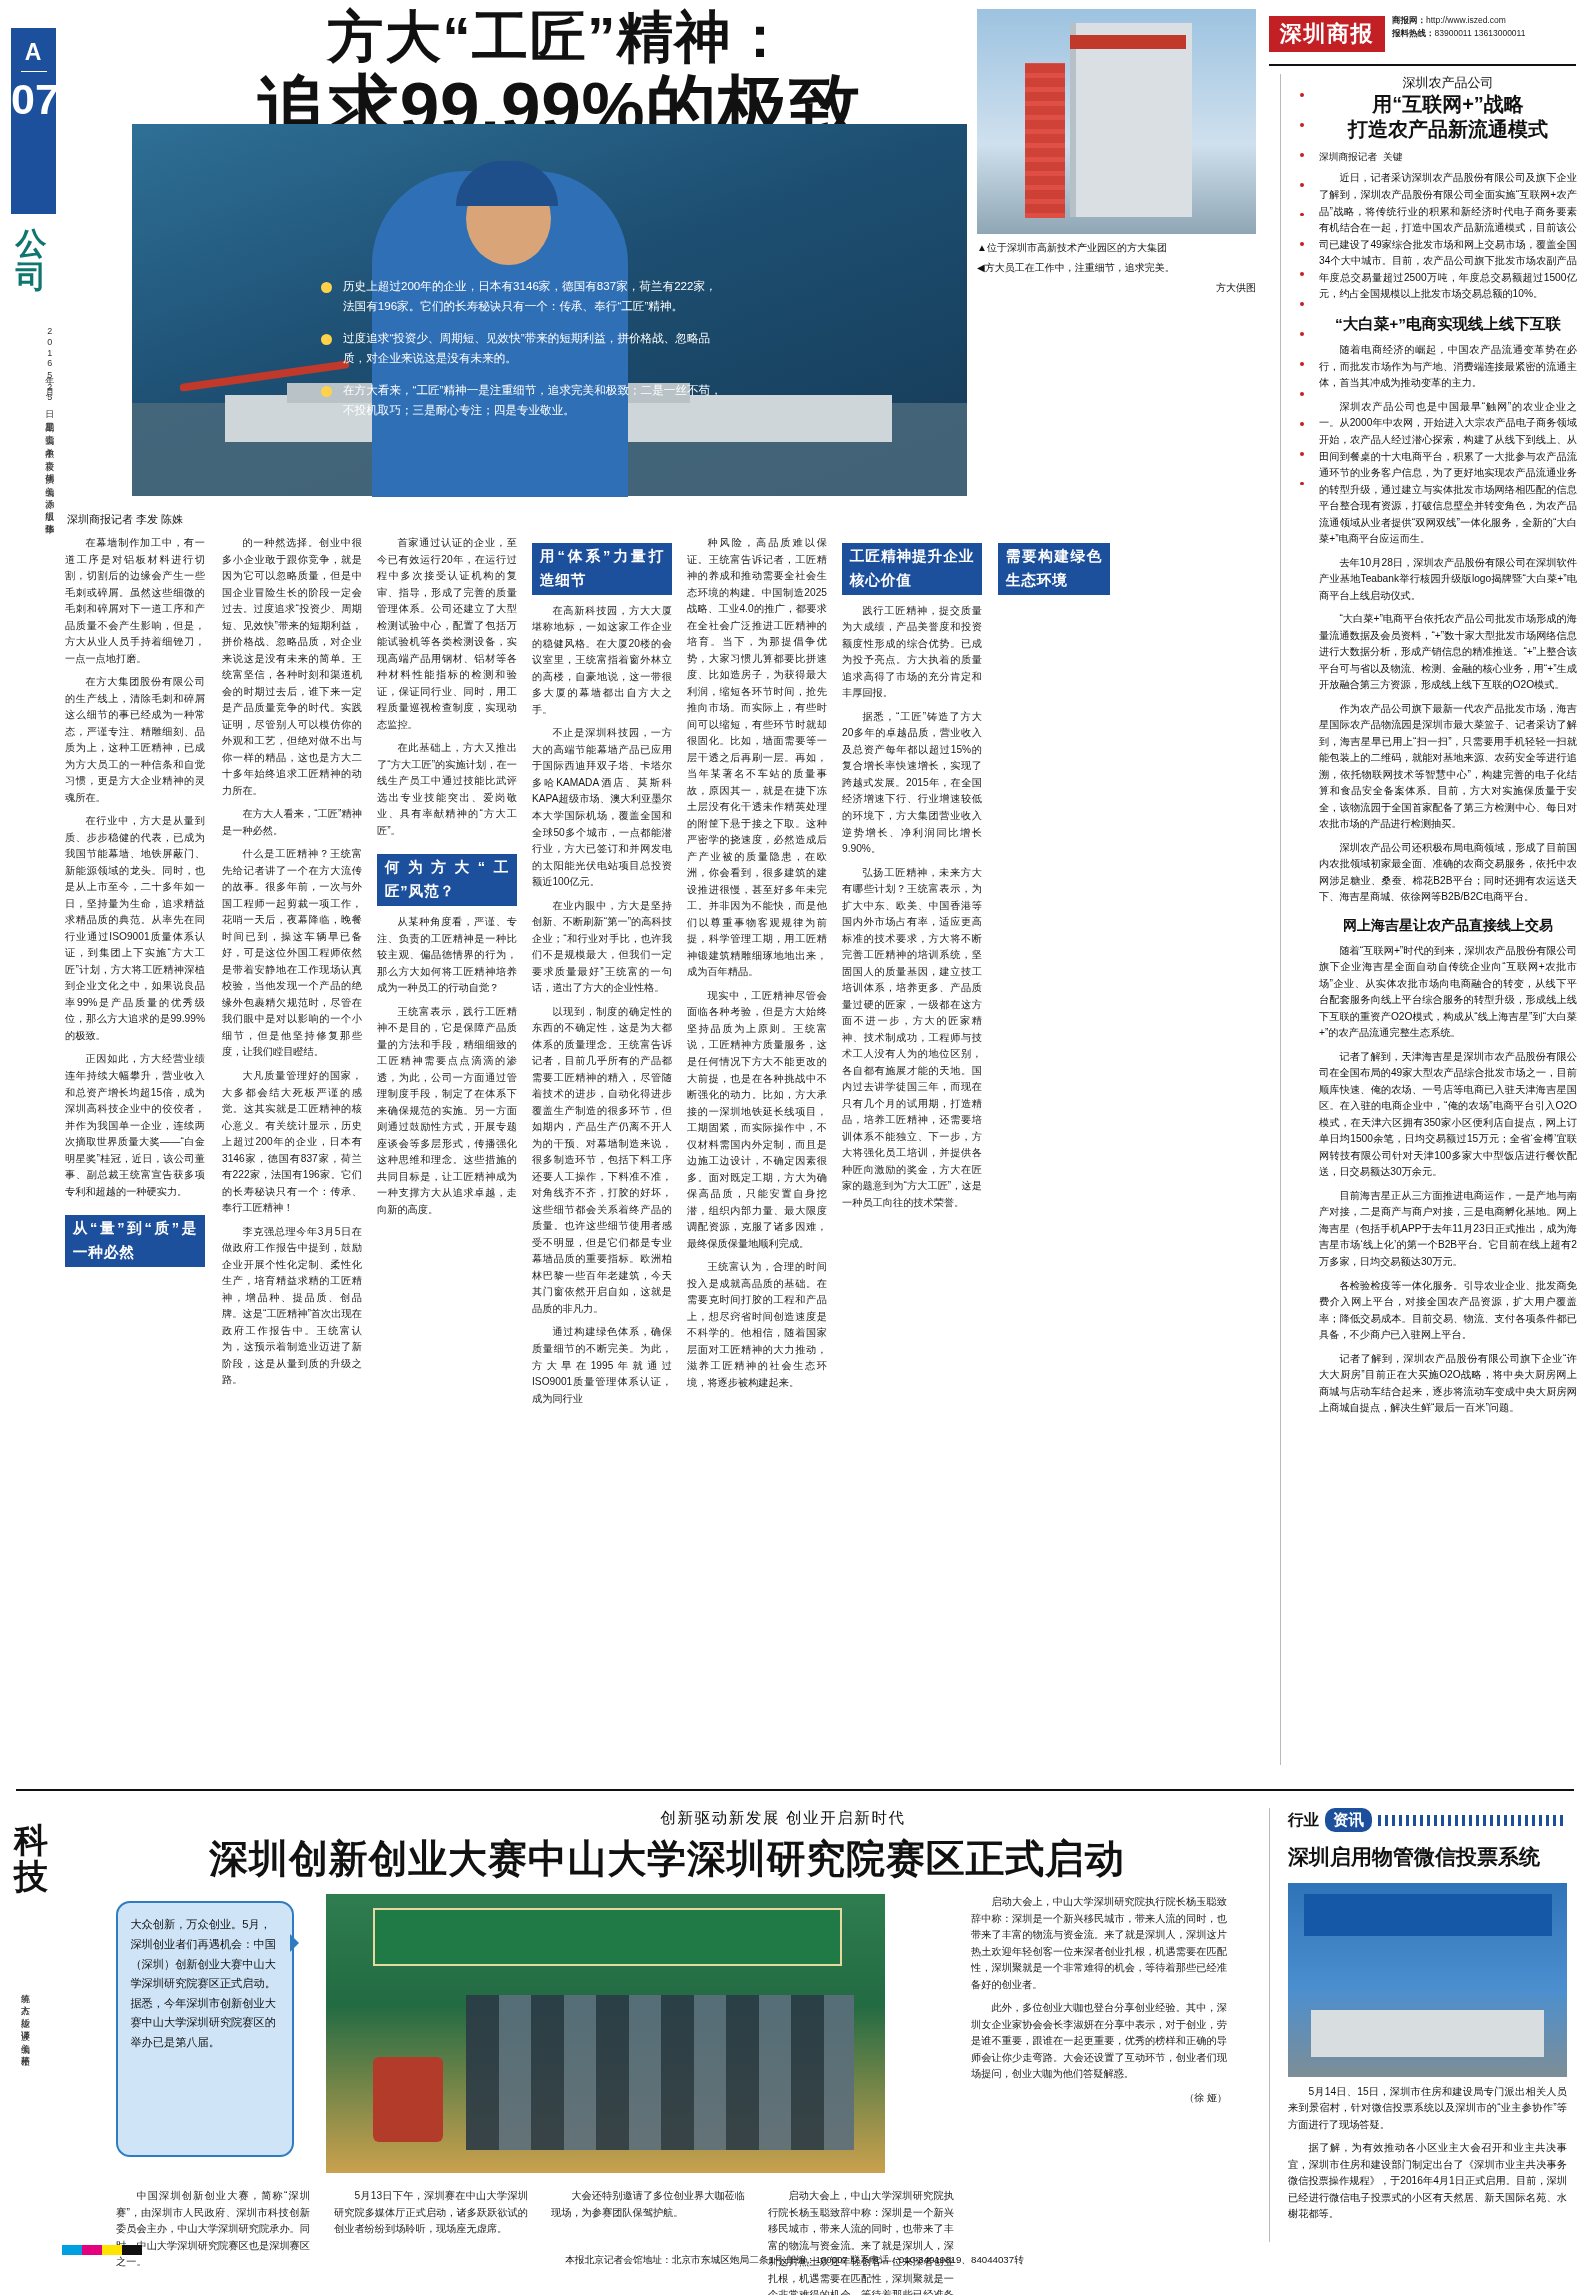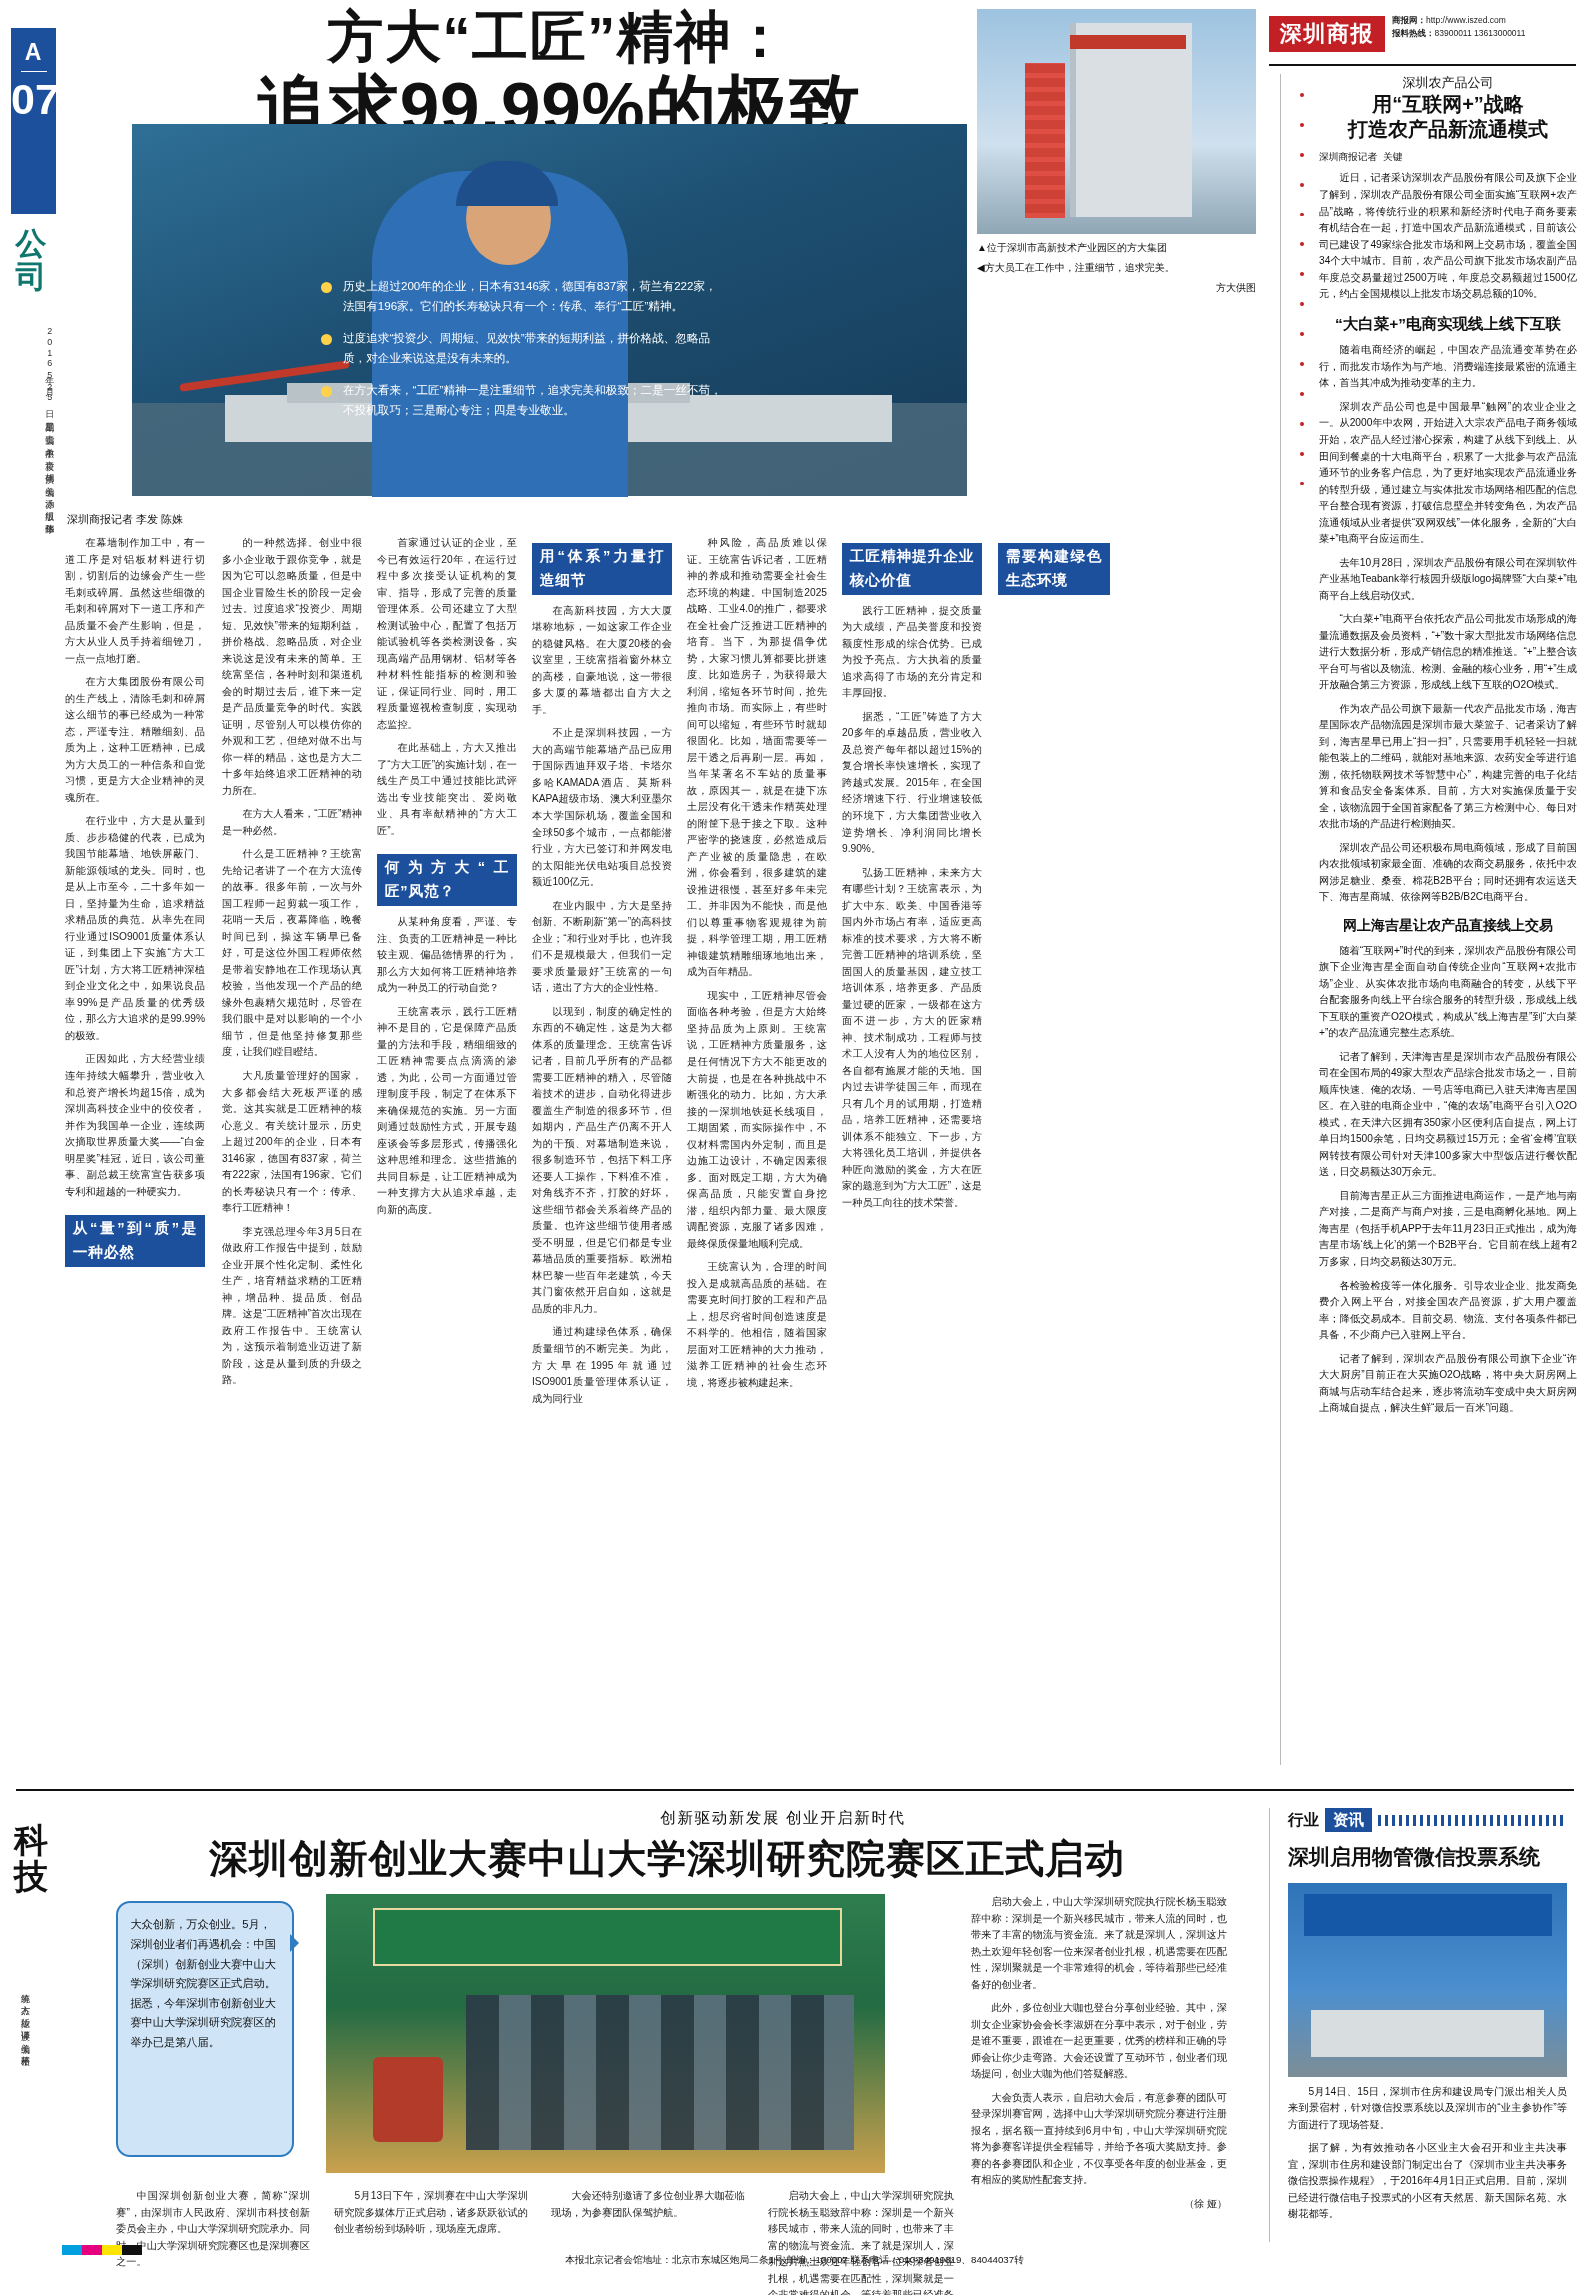--- a/index.html
+++ b/index.html
@@ -97,21 +97,21 @@
   .bc1{left:116px;top:2188px;width:194px;}
   .bc2{left:334px;top:2188px;width:194px;}
   .bc3{left:551px;top:2188px;width:194px;}
   .bc4{left:768px;top:2188px;width:186px;}
   .bc5{left:971px;top:1894px;width:256px;}
 
   
   .br{position:absolute;left:1288px;top:1808px;width:279px;}
   .br-tag{display:flex;align-items:center;gap:6.2px;font-size:15.5px;font-weight:bold;}
   .br-tag .t1{color:#111;}
-  .br-tag .t2{background:#1c4f9c;color:#fff;padding:1.6px 7.8px;}
+  .br-tag .t2{background:#1c4f9c;color:#fff;padding:1.6px 7.8px;border-radius:10px;}
   .br-tag .bars{flex:1;height:11px;background:repeating-linear-gradient(90deg,#1c4f9c 0 3.1px,transparent 3.1px 7px);}
   .br-title{font-size:21px;font-weight:bold;line-height:1.3;margin-top:11px;color:#111;}
   .br-photo{margin-top:12.4px;width:279px;height:194px;background:linear-gradient(180deg,#2f73b8 0%,#4c8fcf 55%,#7d8e96 100%);position:relative;overflow:hidden;}
   .br-photo .tent{position:absolute;left:15.5px;top:11px;width:248px;height:42px;background:#1558a8;}
   .br-photo .tbl{position:absolute;left:23px;bottom:20px;width:233px;height:47px;background:#d8dde0;}
   .br p{font-size:10.2px;line-height:1.62;margin:7px 0 0 0;text-indent:2em;text-align:justify;}
   .sig{text-align:right;font-size:10px;margin-top:6.2px;}
 
   
   .footer{position:absolute;left:0;top:2254px;width:1589px;text-align:center;font-size:9.7px;color:#111;}
@@ -278,21 +278,20 @@
 
   <div class="bphoto">
     <div class="banner"></div>
     <div class="people"></div>
     <div class="drum"></div>
   </div>
 
   <div class="bcol bc5">
     <p>启动大会上，中山大学深圳研究院执行院长杨玉聪致辞中称：深圳是一个新兴移民城市，带来人流的同时，也带来了丰富的物流与资金流。来了就是深圳人，深圳这片热土欢迎年轻创客一位来深者创业扎根，机遇需要在匹配性，深圳聚就是一个非常难得的机会，等待着那些已经准备好的创业者。</p>
     <p>此外，多位创业大咖也登台分享创业经验。其中，深圳女企业家协会会长李淑妍在分享中表示，对于创业，劳是谁不重要，跟谁在一起更重要，优秀的榜样和正确的导师会让你少走弯路。大会还设置了互动环节，创业者们现场提问，创业大咖为他们答疑解惑。</p>
-    <p>大会负责人表示，自启动大会后，有意参赛的团队可登录深圳赛官网，选择中山大学深圳研究院分赛进行注册报名，据名额一直持续到6月中旬，中山大学深圳研究院将为参赛客详提供全程辅导，并给予各项大奖励支持。参赛的各参赛团队和企业，不仅享受各年度的创业基金，更有相应的奖励性配套支持。</p>
     <div class="sig">（徐  娅）</div>
   </div>
 
   <div class="bcol bc1">
     <p>中国深圳创新创业大赛，简称“深圳赛”，由深圳市人民政府、深圳市科技创新委员会主办，中山大学深圳研究院承办。同时，中山大学深圳研究院赛区也是深圳赛区之一。</p>
   </div>
   <div class="bcol bc2">
     <p>5月13日下午，深圳赛在中山大学深圳研究院多媒体厅正式启动，诸多跃跃欲试的创业者纷纷到场聆听，现场座无虚席。</p>
   </div>
   <div class="bcol bc3">

